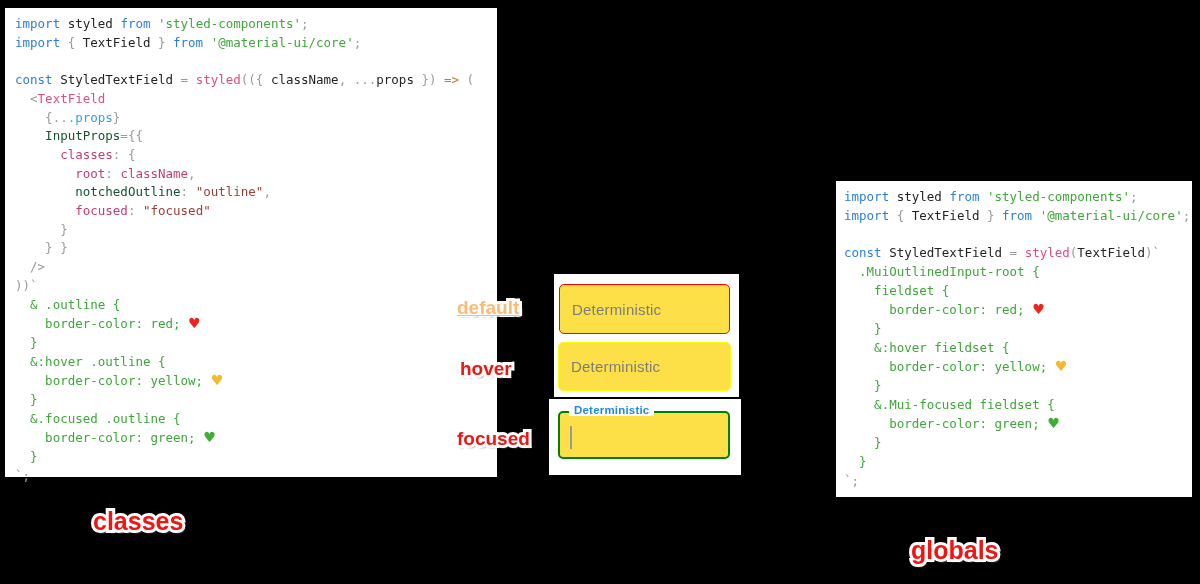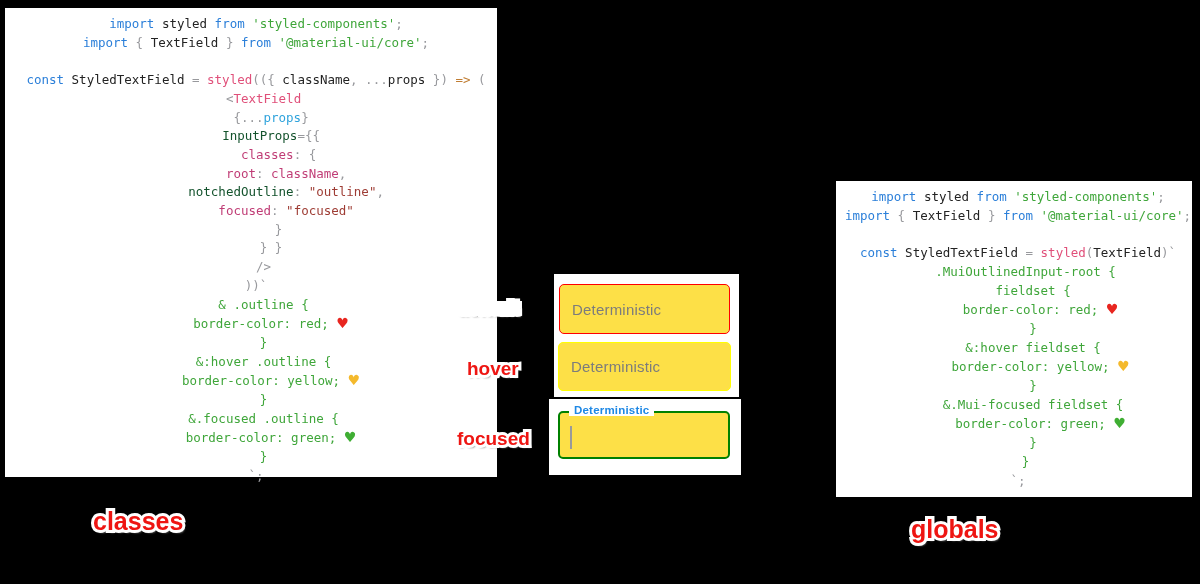--- a/index.html
+++ b/index.html
@@ -1,18 +1,18 @@
 <!DOCTYPE html>
 <html><head>
 <meta charset="utf-8">
 <style>
   * { margin:0; padding:0; box-sizing:border-box; }
   html,body { width:1200px; height:584px; background:#000; overflow:hidden;
               font-family:"Liberation Sans", sans-serif; }
-  .stage { position:relative; width:1200px; height:584px; background:#000;text-align:center; }
+  .stage { position:relative; width:1200px; height:584px; background:#000; }
 
   
   .code-panel { position:absolute; background:#fff;
     font-family:"DejaVu Sans Mono", monospace;
     font-size:12.5px; line-height:18.7px; white-space:pre; }
   .panel-left  { left:5px;   top:8px;   width:492px; height:469px; padding:7px 0 0 10px; }
   .panel-right { left:836px; top:181px; width:356px; height:316px; padding:7px 0 0 8px; }
   .code-line { white-space:pre; }
 
   .tok-k  { color:#2b7fd9; }            
@@ -77,19 +77,19 @@
     </div>
   </div>
 
   <div class="demo-panel demo-b">
     <div class="textfield tf-focused" style="border-color: green;">
       <span class="tf-notch-label" style="color: rgb(30, 136, 229);">Deterministic</span>
       <span class="tf-cursor"></span>
     </div>
   </div>
 
-  <span class="stroke-label lbl-state lbl-default" data-text="default" style="color: #ffffff;">default</span>
-  <span class="stroke-label lbl-state lbl-hover" data-text="hover" style="color: rgb(238, 21, 18); margin-left: 7px;">hover</span>
+  <span class="stroke-label lbl-state lbl-default" data-text="default" style="color: #fdba74; text-decoration: underline;">default</span>
+  <span class="stroke-label lbl-state lbl-hover" data-text="hover" style="color: rgb(238, 21, 18);">hover</span>
   <span class="stroke-label lbl-state lbl-focused" data-text="focused" style="color: rgb(238, 21, 18);">focused</span>
 
   <span class="stroke-label lbl-caption lbl-classes" data-text="classes" style="color: rgb(238, 21, 18);">classes</span>
-  <span class="stroke-label lbl-caption lbl-globals" data-text="globals" style="color: rgb(238, 21, 18);">globals</span>
+  <span class="stroke-label lbl-caption lbl-globals" data-text="globals" style="color: rgb(238, 21, 18); margin-top: 21px;">globals</span>
 </div>
 
 </body></html>

